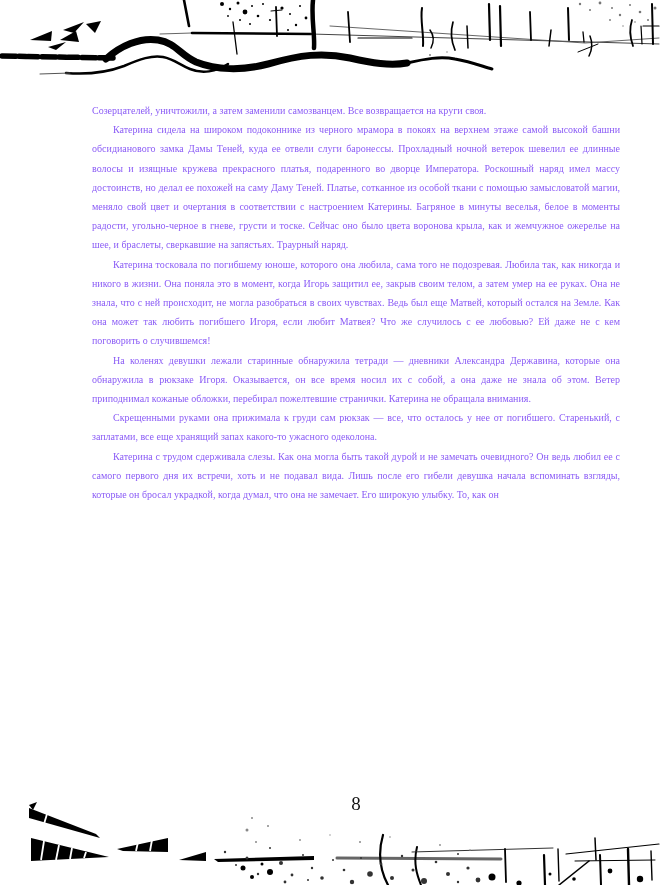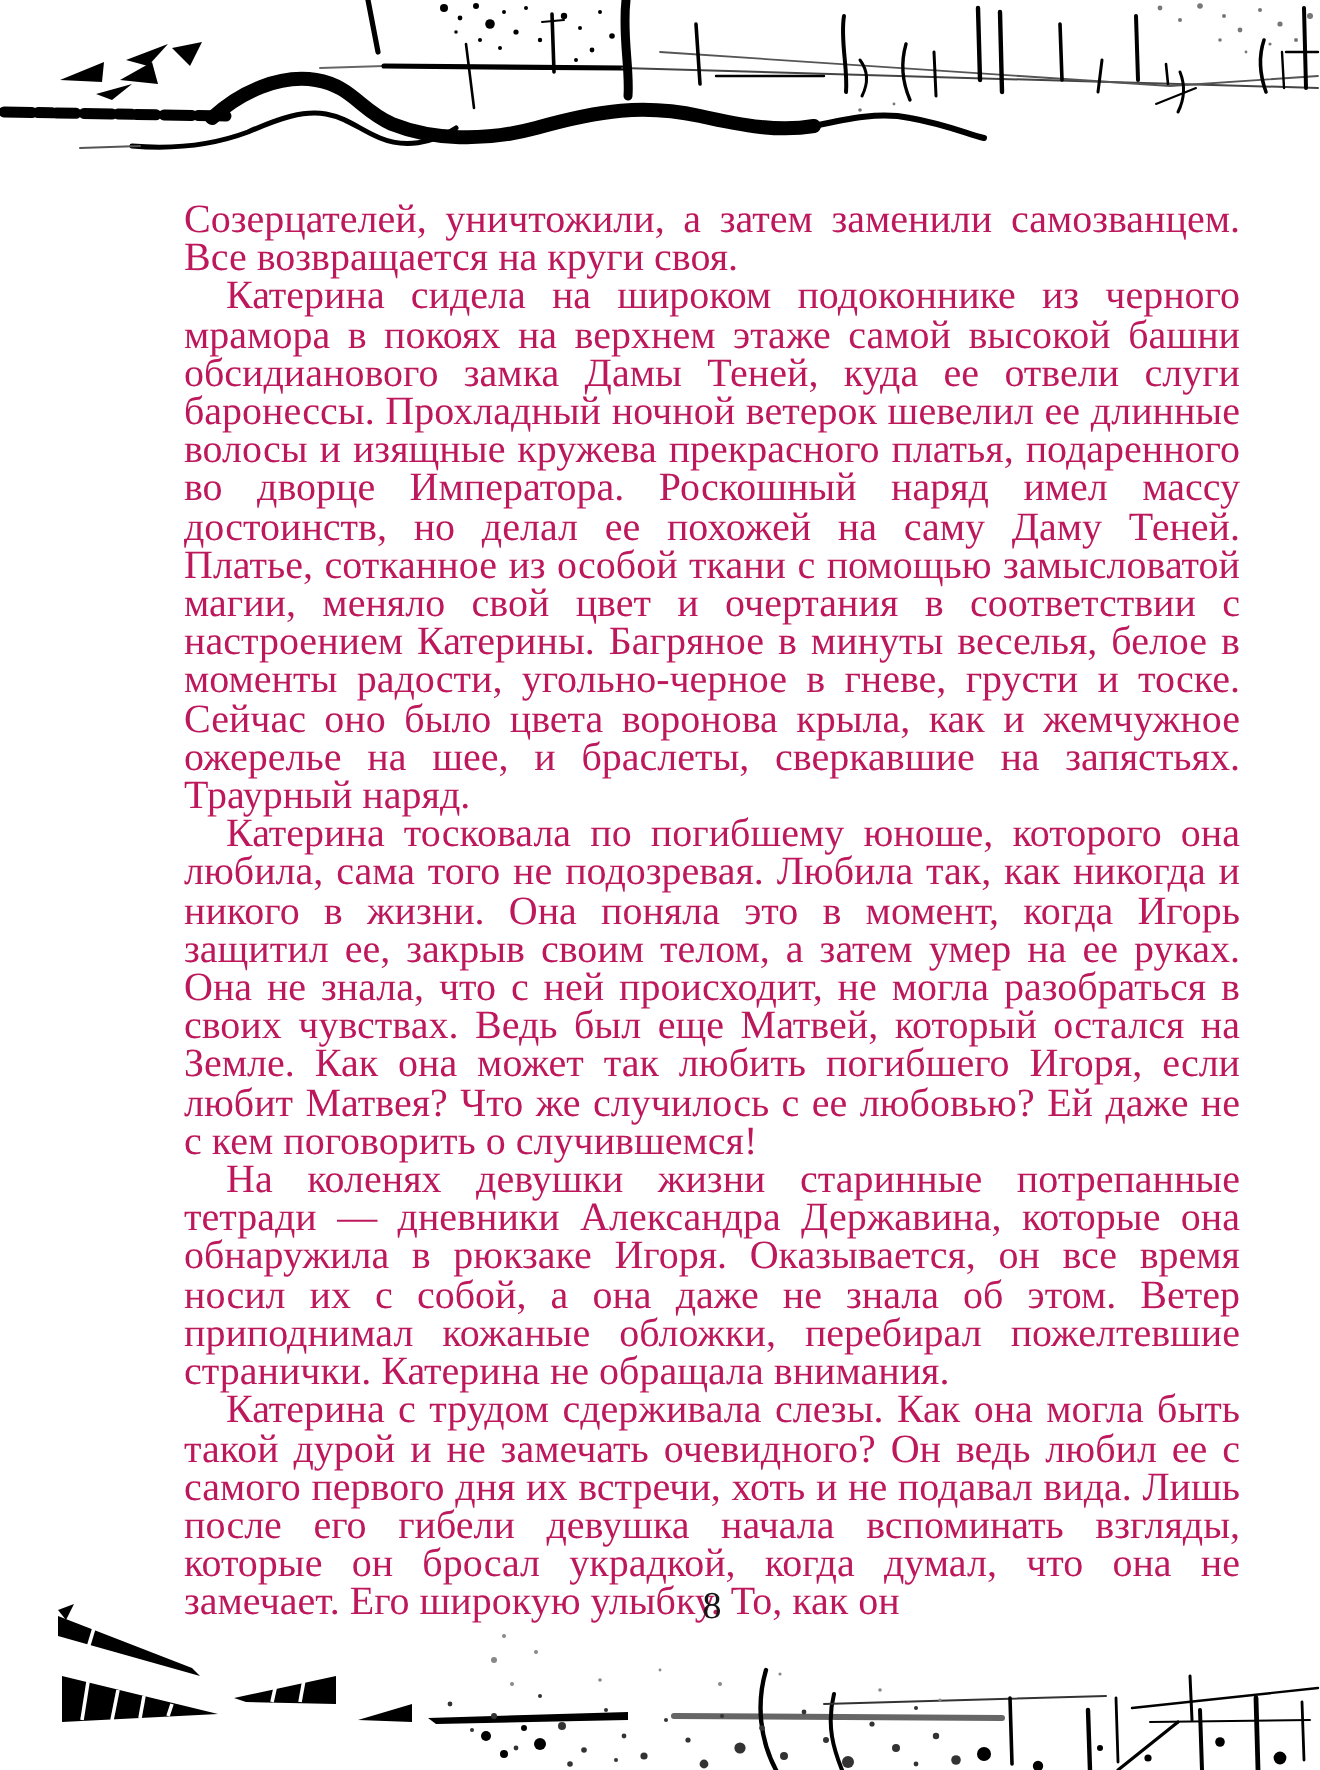--- a/index.html
+++ b/index.html
@@ -6,21 +6,21 @@
   body{
     width:660px;height:885px;position:relative;overflow:hidden;
     background:#ffffff;
     font-family:"Liberation Serif","DejaVu Serif",serif;
   }
   .ink{position:absolute;left:0;pointer-events:none;}
   .ink.top{top:0;}
   .ink.bottom{top:790px;}
   .text-block{
     position:absolute;left:92px;top:101px;width:528px;
-    font-size:20px;line-height:19.2px;color:#be185d;
+    font-size:10px;line-height:19.2px;color:#8b5cf6;
     text-align:justify;
     hyphens:auto;-webkit-hyphens:auto;
   }
   .text-block p{margin:0;padding:0;text-indent:21px;}
   .text-block p.first{text-indent:0;}
   .folio{
     position:absolute;left:92px;top:793px;width:528px;
     text-align:center;font-size:19px;color:#161616;
   }
 </style>
@@ -106,21 +106,22 @@
       <circle cx="430" cy="55" r="0.9"></circle>
         <circle cx="447" cy="52" r="0.7"></circle>
     </g>
   </g>
 </svg>
 
 <main class="text-block">
   <p class="first">Созерцателей, уничтожили, а затем заменили самозванцем. Все возвращается на круги своя.</p>
   <p>Катерина сидела на широком подоконнике из черного мрамора в покоях на верхнем этаже самой высокой башни обсидианового замка Дамы Теней, куда ее отвели слуги баронессы. Прохладный ночной ветерок шевелил ее длинные волосы и изящные кружева прекрасного платья, подаренного во дворце Императора. Роскошный наряд имел массу достоинств, но делал ее похожей на саму Даму Теней. Платье, сотканное из особой ткани с помощью замысловатой магии, меняло свой цвет и очертания в соответствии с настроением Катерины. Багряное в минуты веселья, белое в моменты радости, угольно-черное в гневе, грусти и тоске. Сейчас оно было цвета воронова крыла, как и жемчужное ожерелье на шее, и браслеты, сверкавшие на запястьях. Траурный наряд.</p>
   <p>Катерина тосковала по погибшему юноше, которого она любила, сама того не подозревая. Любила так, как никогда и никого в жизни. Она поняла это в момент, когда Игорь защитил ее, закрыв своим телом, а затем умер на ее руках. Она не знала, что с ней происходит, не могла разобраться в своих чувствах. Ведь был еще Матвей, который остался на Земле. Как она может так любить погибшего Игоря, если любит Матвея? Что же случилось с ее любовью? Ей даже не с кем поговорить о случившемся!</p>
-  <p>На коленях девушки жизни старинные потрепанные тетради — дневники Александра Державина, которые она обнаружила в рюкзаке Игоря. Оказывается, он все время носил их с собой, а она даже не знала об этом. Ветер приподнимал кожаные обложки, перебирал пожелтевшие странички. Катерина не обращала внимания.</p>
+  <p>На коленях девушки лежали старинные обнаружила тетради — дневники Александра Державина, которые она обнаружила в рюкзаке Игоря. Оказывается, он все время носил их с собой, а она даже не знала об этом. Ветер приподнимал кожаные обложки, перебирал пожелтевшие странички. Катерина не обращала внимания.</p>
+  <p>Скрещенными руками она прижимала к груди сам рюкзак — все, что осталось у нее от погибшего. Старенький, с заплатами, все еще хранящий запах какого-то ужасного одеколона.</p>
   <p>Катерина с трудом сдерживала слезы. Как она могла быть такой дурой и не замечать очевидного? Он ведь любил ее с самого первого дня их встречи, хоть и не подавал вида. Лишь после его гибели девушка начала вспоминать взгляды, которые он бросал украдкой, когда думал, что она не замечает. Его широкую улыбку. То, как он</p>
 </main>
 
 <div class="folio">8</div>
 
 <svg class="ink bottom" width="660" height="95" viewBox="0 0 95 95" preserveAspectRatio="none" aria-hidden="true">
 </svg>
 <svg class="ink bottom" width="660" height="95" viewBox="0 0 660 95" aria-hidden="true">
   <g fill="#000">
     <polygon points="29,15 37,12 33,20"></polygon>

